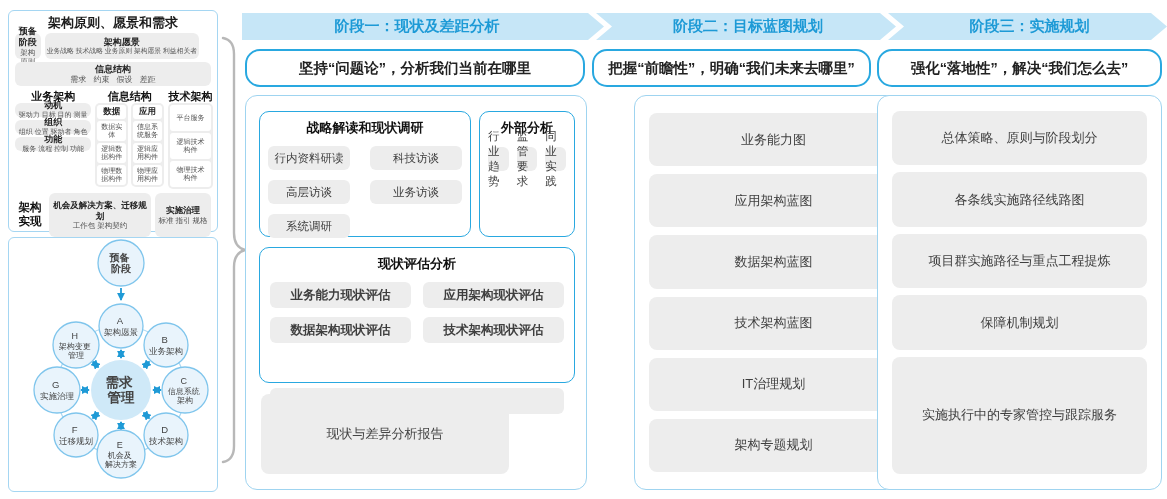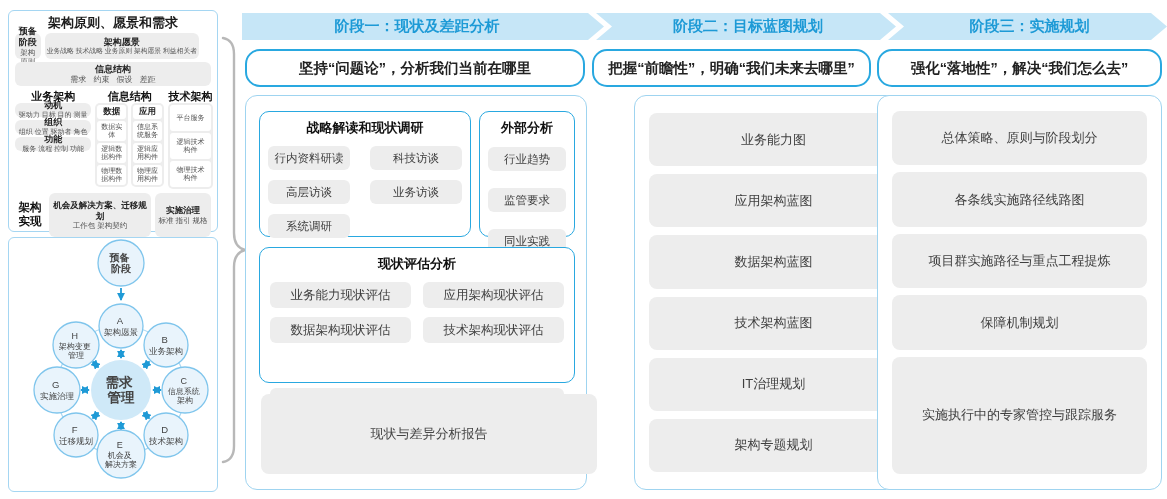--- a/index.html
+++ b/index.html
@@ -88,28 +88,28 @@
 
   .bbox { position:absolute; border:1.5px solid #29a8e0; border-radius:10px;
           background:#fff; box-sizing:border-box; }
   #boxA { left:13px; top:15px; width:212px; height:126px; }
   #boxB { left:233px; top:15px; width:96px; height:126px; }
   #boxC { left:13px; top:151px; width:316px; height:136px; }
   .bb-title { text-align:center; font-weight:bold; font-size:13px; color:#111; padding-top:7px; }
   .pill { background:#ededed; border-radius:6px; display:flex; align-items:center;
           justify-content:center; font-size:11.5px; color:#3f3f3f; height:24px; }
   .pg2 { display:grid; grid-template-columns:1fr 1.12fr; gap:10px 20px; padding:9px 8px 0; }
-  .pstack { display:flex; flex-direction:column; gap:17px; padding:10px 8px 0; }
-  .pgC { display:grid; grid-template-columns:1fr 1fr; gap:9px 12px; padding:9px 10px 0; }
+  .pstack { display:flex; gap:8px; padding:10px 8px 0; }
+  .pgC { display:grid; grid-template-columns:1fr 1fr; gap:9px 12px; padding:9px 10px 0;font-weight:bold; }
   .pgC .pill { height:26px; font-size:12.5px; }
   .pgC .full { grid-column:1 / -1;margin-top:36px; }
 
   .graybox { position:absolute; background:#ededed; border-radius:8px; display:flex;
              align-items:center; justify-content:center; font-size:13px; color:#444; }
-  #report { left:15px; top:298px; width:336px; height:80px; }
+  #report { left:15px; top:298px; width:248px; height:80px; }
 
   .stack { position:absolute; left:0; right:0; top:0; bottom:0; display:flex;
            flex-direction:column; box-sizing:border-box; }
   #stack2 { padding:17px 14px; gap:8px; }
   #stack3 { padding:15px 14px; gap:7px; }
   .sitem { background:#ededed; border-radius:8px; flex:1; display:flex; align-items:center;
            justify-content:center; font-size:13px; color:#3f3f3f; text-align:center; }
   #stack3 .sitem.tall { flex:2.15; }
 
   

